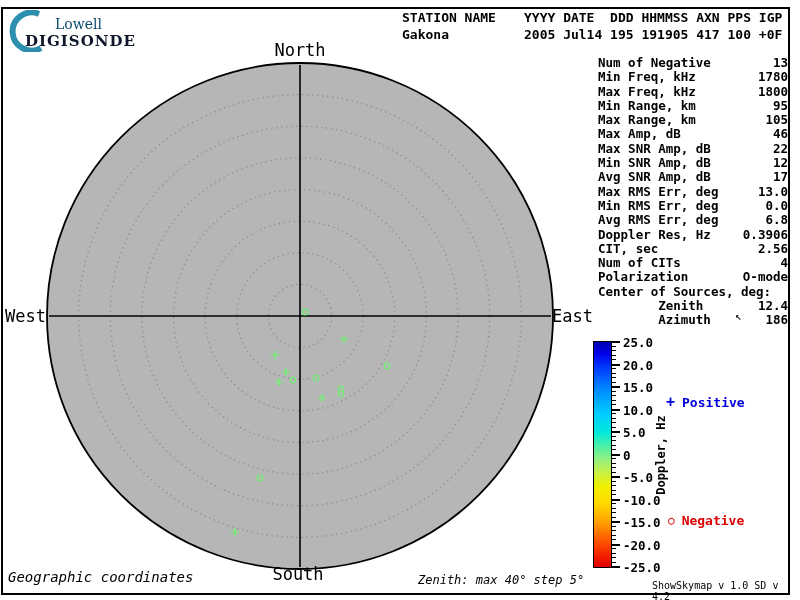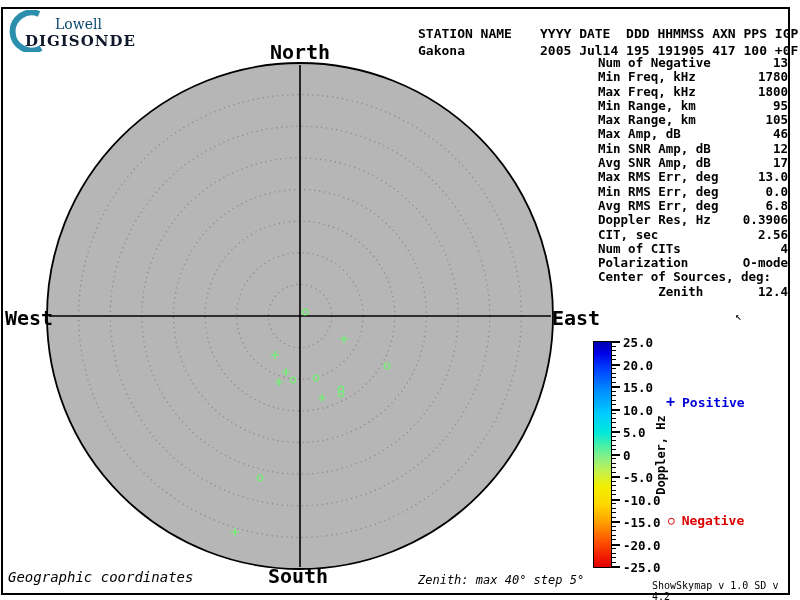--- a/index.html
+++ b/index.html
@@ -18,27 +18,27 @@
     position:absolute;left:47px;top:6px;
     font-family:"DejaVu Serif",serif;font-size:14px;color:#0c4a6e;
   }
   .logo .brand-bottom{
     position:absolute;left:17px;top:22px;
     font-family:"DejaVu Serif",serif;font-size:15px;font-weight:bold;
     letter-spacing:1px;color:#0f172a;
   }
   
   pre.hdr{
-    position:absolute;margin:16px;font-family:inherit;
+    position:absolute;margin:0;font-family:inherit;
     font-size:13px;font-weight:bold;line-height:17px;white-space:pre;
   }
   #hdr-left{left:402px;top:9px;}
   #hdr-right{left:524px;top:9px;}
   
-  .compass{position:absolute;font-size:20px;font-weight:bold;}
+  .compass{position:absolute;font-size:17px;font-weight:normal;}
   #north{left:300px;top:40px;transform:translateX(-50%);}
   #south{left:298px;top:564px;transform:translateX(-50%);}
   #west{left:5px;top:306px;}
   #east{left:552px;top:306px;}
   
   .stats{position:absolute;left:598px;top:56px;width:190px;}
   .stat-row{
     display:flex;justify-content:space-between;
     font-size:12.5px;font-weight:bold;height:14.3px;line-height:14.3px;
   }
@@ -144,20 +144,24 @@
     </div>
     <div class="stat-row">
       <span class="stat-label">Max Range, km</span>
       <span>105</span>
     </div>
     <div class="stat-row">
       <span class="stat-label">Max Amp, dB</span>
       <span>46</span>
     </div>
     <div class="stat-row">
+      <span class="stat-label">Max SNR Amp, dB</span>
+      <span>22</span>
+    </div>
+    <div class="stat-row">
       <span class="stat-label">Min SNR Amp, dB</span>
       <span>12</span>
     </div>
     <div class="stat-row">
       <span class="stat-label">Avg SNR Amp, dB</span>
       <span>17</span>
     </div>
     <div class="stat-row">
       <span class="stat-label">Max RMS Err, deg</span>
       <span>13.0</span>
@@ -186,20 +190,24 @@
       <span class="stat-label">Polarization</span>
       <span>O-mode</span>
     </div>
     <div class="stat-row">
       <span class="stat-label">Center of Sources, deg:</span>
       <span></span>
     </div>
     <div class="stat-row">
       <span class="stat-label">        Zenith</span>
       <span>12.4</span>
+    </div>
+    <div class="stat-row">
+      <span class="stat-label">        Azimuth</span>
+      <span>186</span>
     </div>
   </div>
 
 <div class="mouse-cursor">↖</div>
 
 <div class="cb-bar" style="background: linear-gradient(rgb(0, 0, 176) 0%, rgb(0, 0, 232) 5%, rgb(0, 64, 255) 12%, rgb(0, 144, 255) 22%, rgb(0, 204, 255) 32%, rgb(0, 232, 220) 40%, rgb(72, 240, 168) 46%, rgb(144, 240, 128) 52%, rgb(200, 240, 72) 58%, rgb(240, 240, 0) 64%, rgb(255, 216, 0) 72%, rgb(255, 160, 0) 80%, rgb(255, 88, 0) 88%, rgb(240, 24, 0) 96%, rgb(224, 0, 0) 100%);"></div>
 <div class="cb-ticks">
     <div class="cb-tick" style="top: 0px; width: 8px;"></div>
     <div class="cb-label" style="top: 1px;">25.0</div>
     <div class="cb-tick" style="top: 22.5px; width: 8px;"></div>

